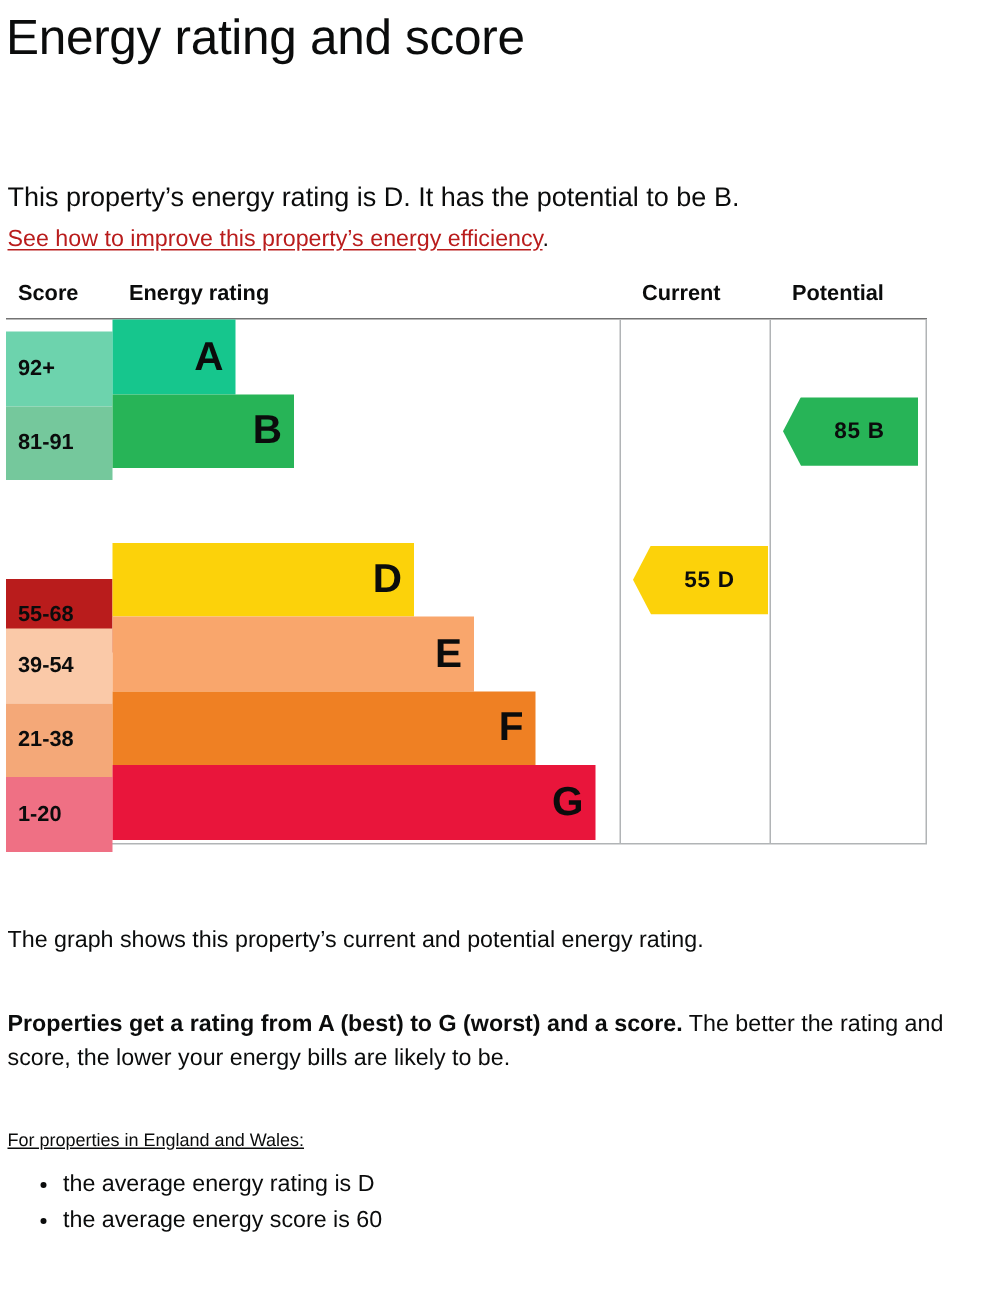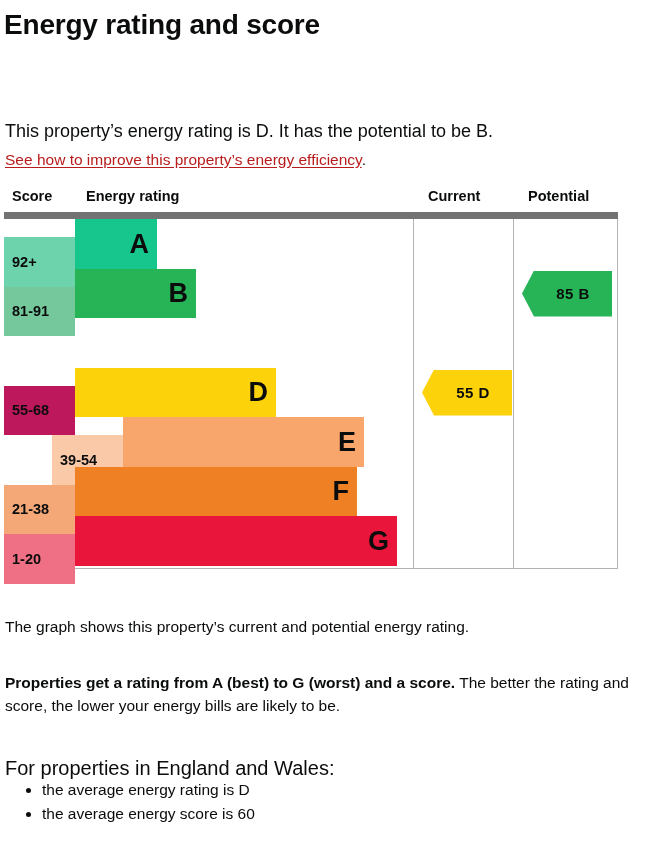--- a/index.html
+++ b/index.html
@@ -20,22 +20,22 @@
     width: 666px;
     height: 863px;
     box-sizing: border-box;
   }
 
   
   .page-title {
     position: absolute;
     left: 4px;
     top: 8px;
-    font-size: 28px;
-    font-weight: bold;
+    font-size: 33px;
+    font-weight: normal;
     letter-spacing: -0.2px;
     line-height: 34px;
     margin: 0;
   }
   .intro-text {
     position: absolute;
     left: 5px;
     top: 79px;
     font-size: 18px;
     line-height: 20px;
@@ -62,21 +62,21 @@
   .epc-table {
     position: absolute;
     left: 4px;
     top: 186px;
     width: 614px;
     height: 376px;
   }
   .epc-head {
     position: relative;
     height: 26px;
-    border-bottom: 7px solid #737373;
+    border-bottom: 1px solid #737373;
   }
   .epc-head .hcell {
     position: absolute;
     top: 2px;
     font-size: 14.5px;
     font-weight: bold;
     white-space: nowrap;
   }
   .hcell-score      { left: 8px; }
   .hcell-rating     { left: 82px; }
@@ -111,21 +111,21 @@
   
   .band-row {
     position: absolute;
     left: 0;
     width: 409px;
     height: 49.5px;
   }
   .band-score {
     position: absolute;
     left: 0;
-    top: 18px;
+    top: 8px;
     width: 71px;
     height: 100%;
     box-sizing: border-box;
   }
   .band-score span {
     position: absolute;
     left: 8px;
     top: 50%;
     transform: translateY(-50%);
     font-size: 14.5px;
@@ -193,22 +193,23 @@
     top: 655px;
     width: 625px;
     font-size: 15.5px;
     line-height: 23px;
   }
   .rating-explainer b { font-weight: bold; }
   .region-lead {
     position: absolute;
     left: 5px;
     top: 738px;
-    font-size: 20px;
+    font-size: 12px;
     line-height: 20px;
+    text-decoration: underline;
   }
   .avg-list {
     position: absolute;
     left: 5px;
     top: 778px;
     margin: 0;
     padding-left: 37px;
     font-size: 15.5px;
     line-height: 24px;
   }
@@ -249,28 +250,28 @@
         </div>
         <div class="band-row" style="top: 49.5px;">
           <div class="band-score" style="background: rgb(117, 200, 156);">
             <span>81-91</span>
           </div>
           <div class="band-bar" style="width: 121px; background: rgb(39, 180, 87);">
             <span class="band-letter">B</span>
           </div>
         </div>
         <div class="band-row" style="top: 148.5px;">
-          <div class="band-score" style="background: #be185d;">
+          <div class="band-score" style="background: #b91c1c; margin-top: 16px;">
             <span>55-68</span>
           </div>
           <div class="band-bar" style="width: 201px; background: rgb(252, 210, 10);">
             <span class="band-letter">D</span>
           </div>
         </div>
-        <div class="band-row" style="top: 198px; margin-left: 48px;">
+        <div class="band-row" style="top: 198px;">
           <div class="band-score" style="background: rgb(250, 201, 168);">
             <span>39-54</span>
           </div>
           <div class="band-bar" style="width: 241px; background: rgb(249, 166, 108);">
             <span class="band-letter">E</span>
           </div>
         </div>
         <div class="band-row" style="top: 247.5px;">
           <div class="band-score" style="background: rgb(244, 168, 120);">
             <span>21-38</span>

